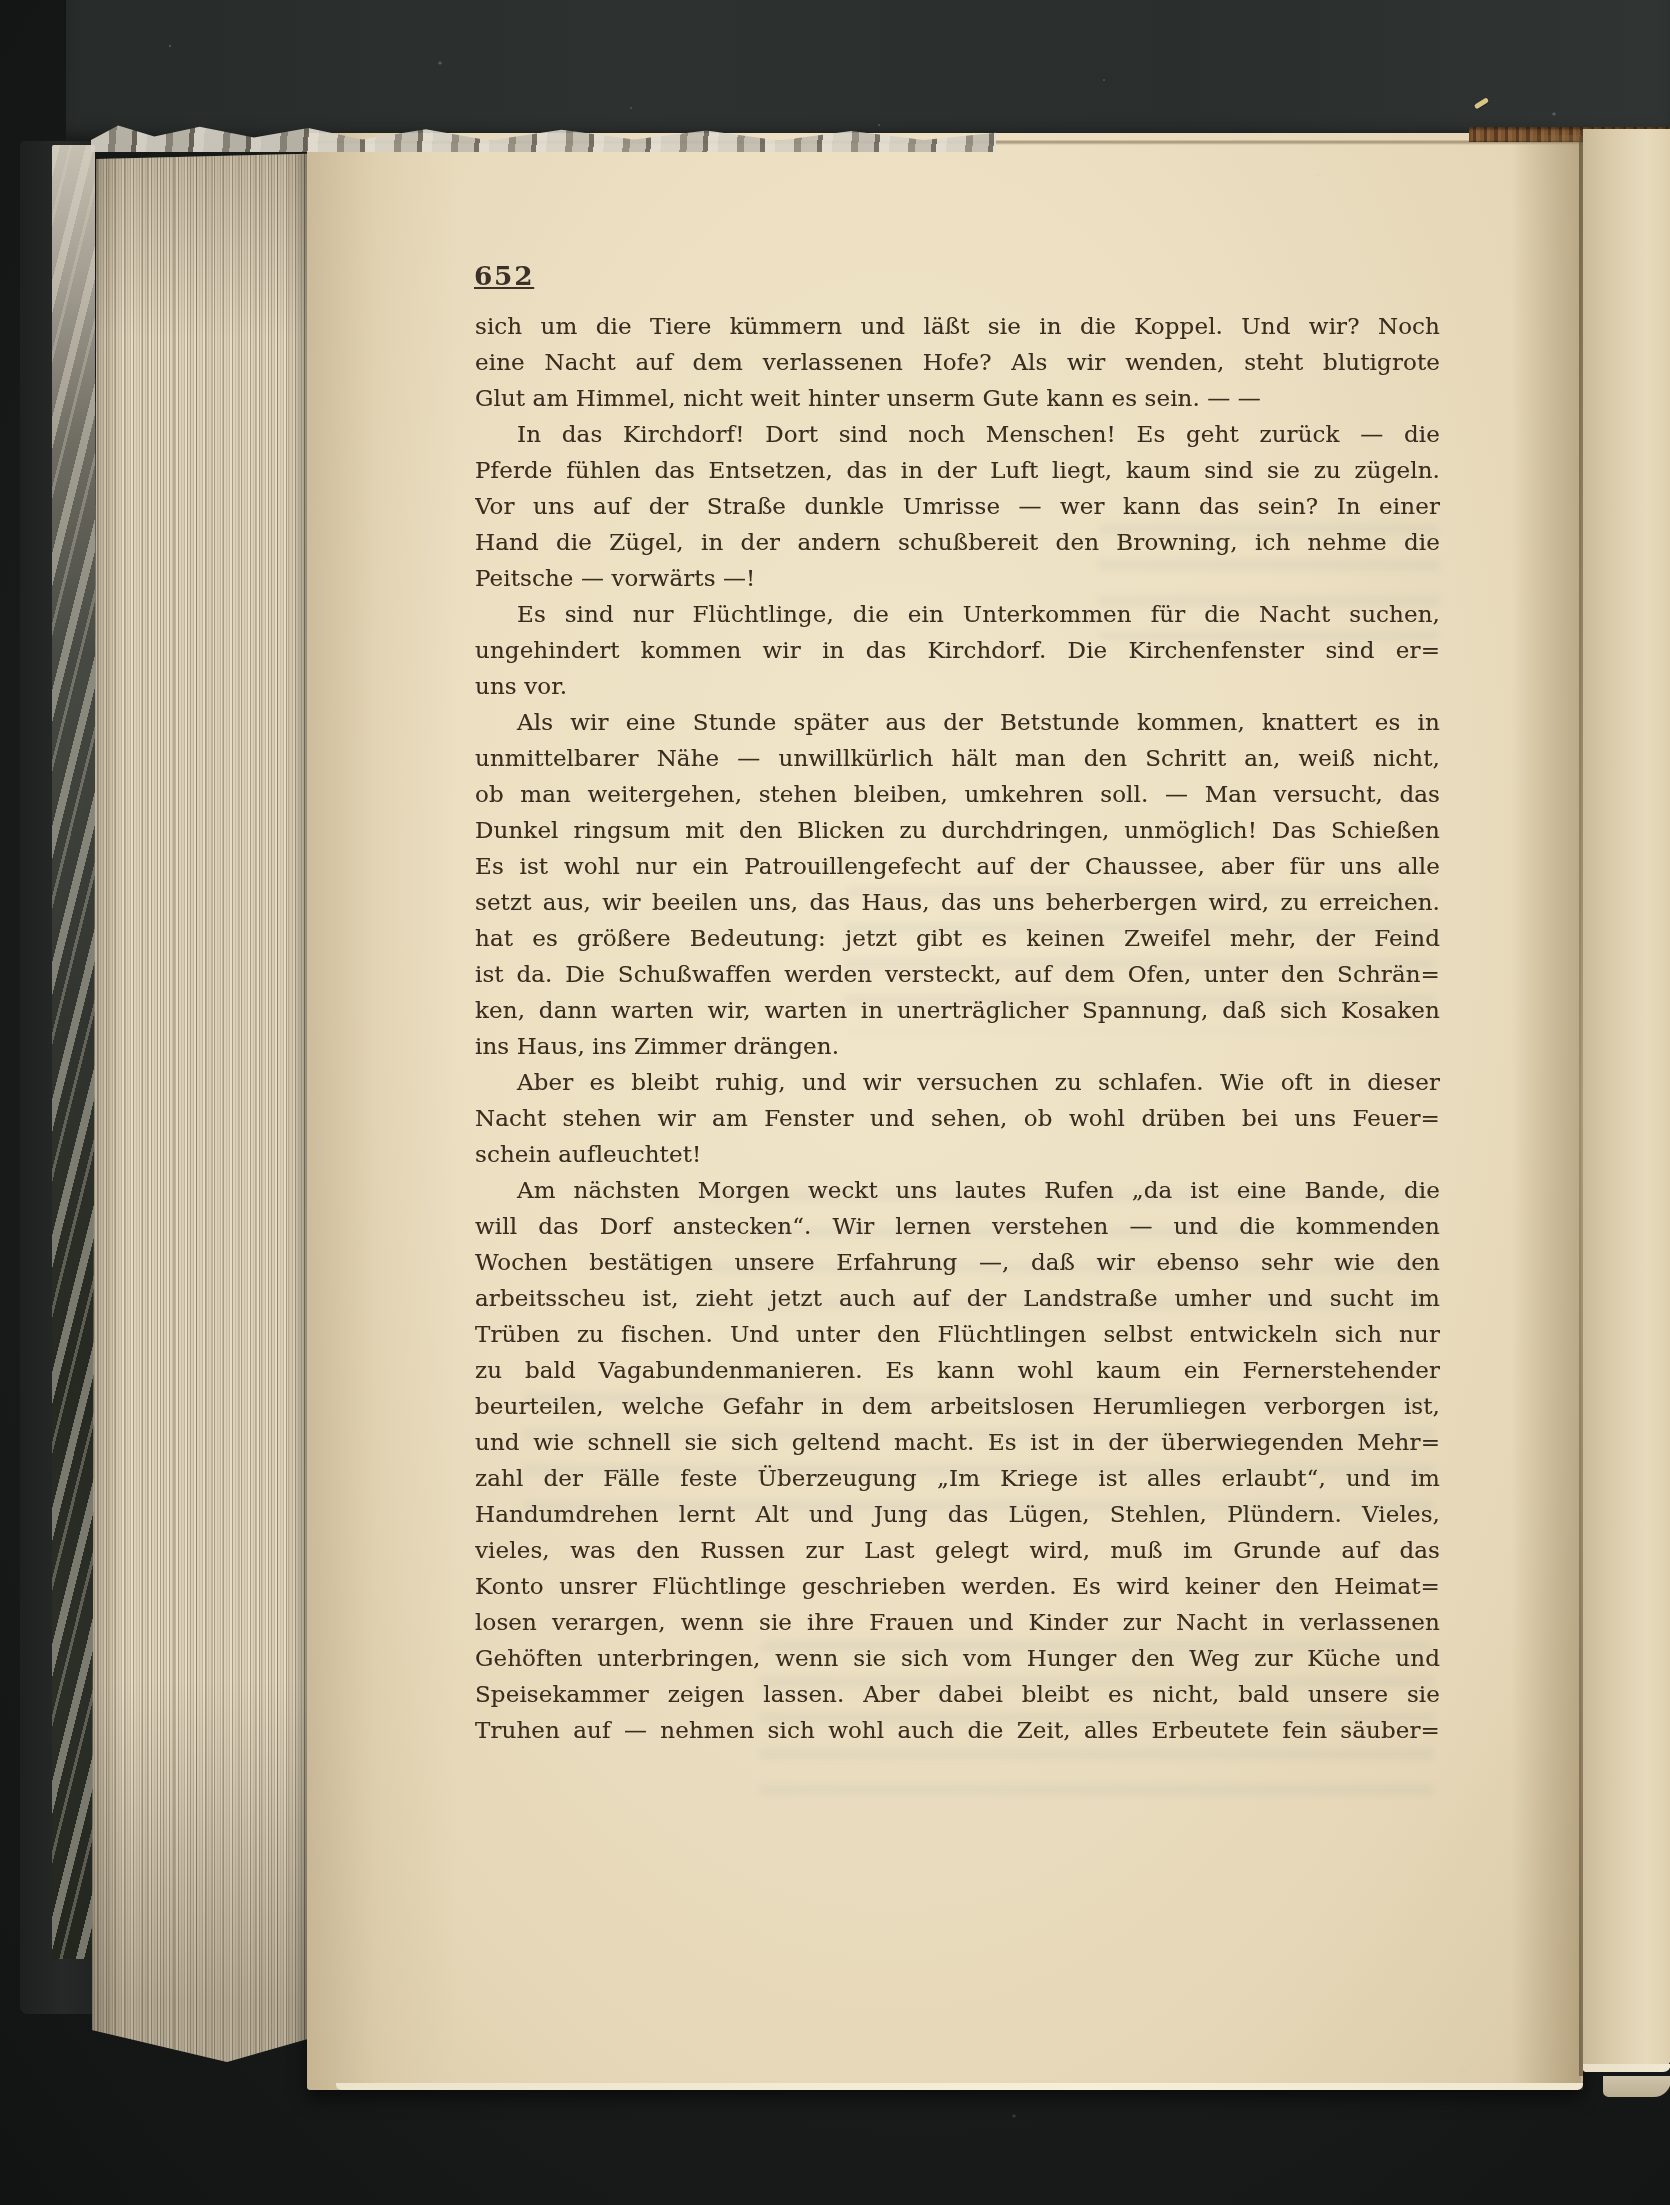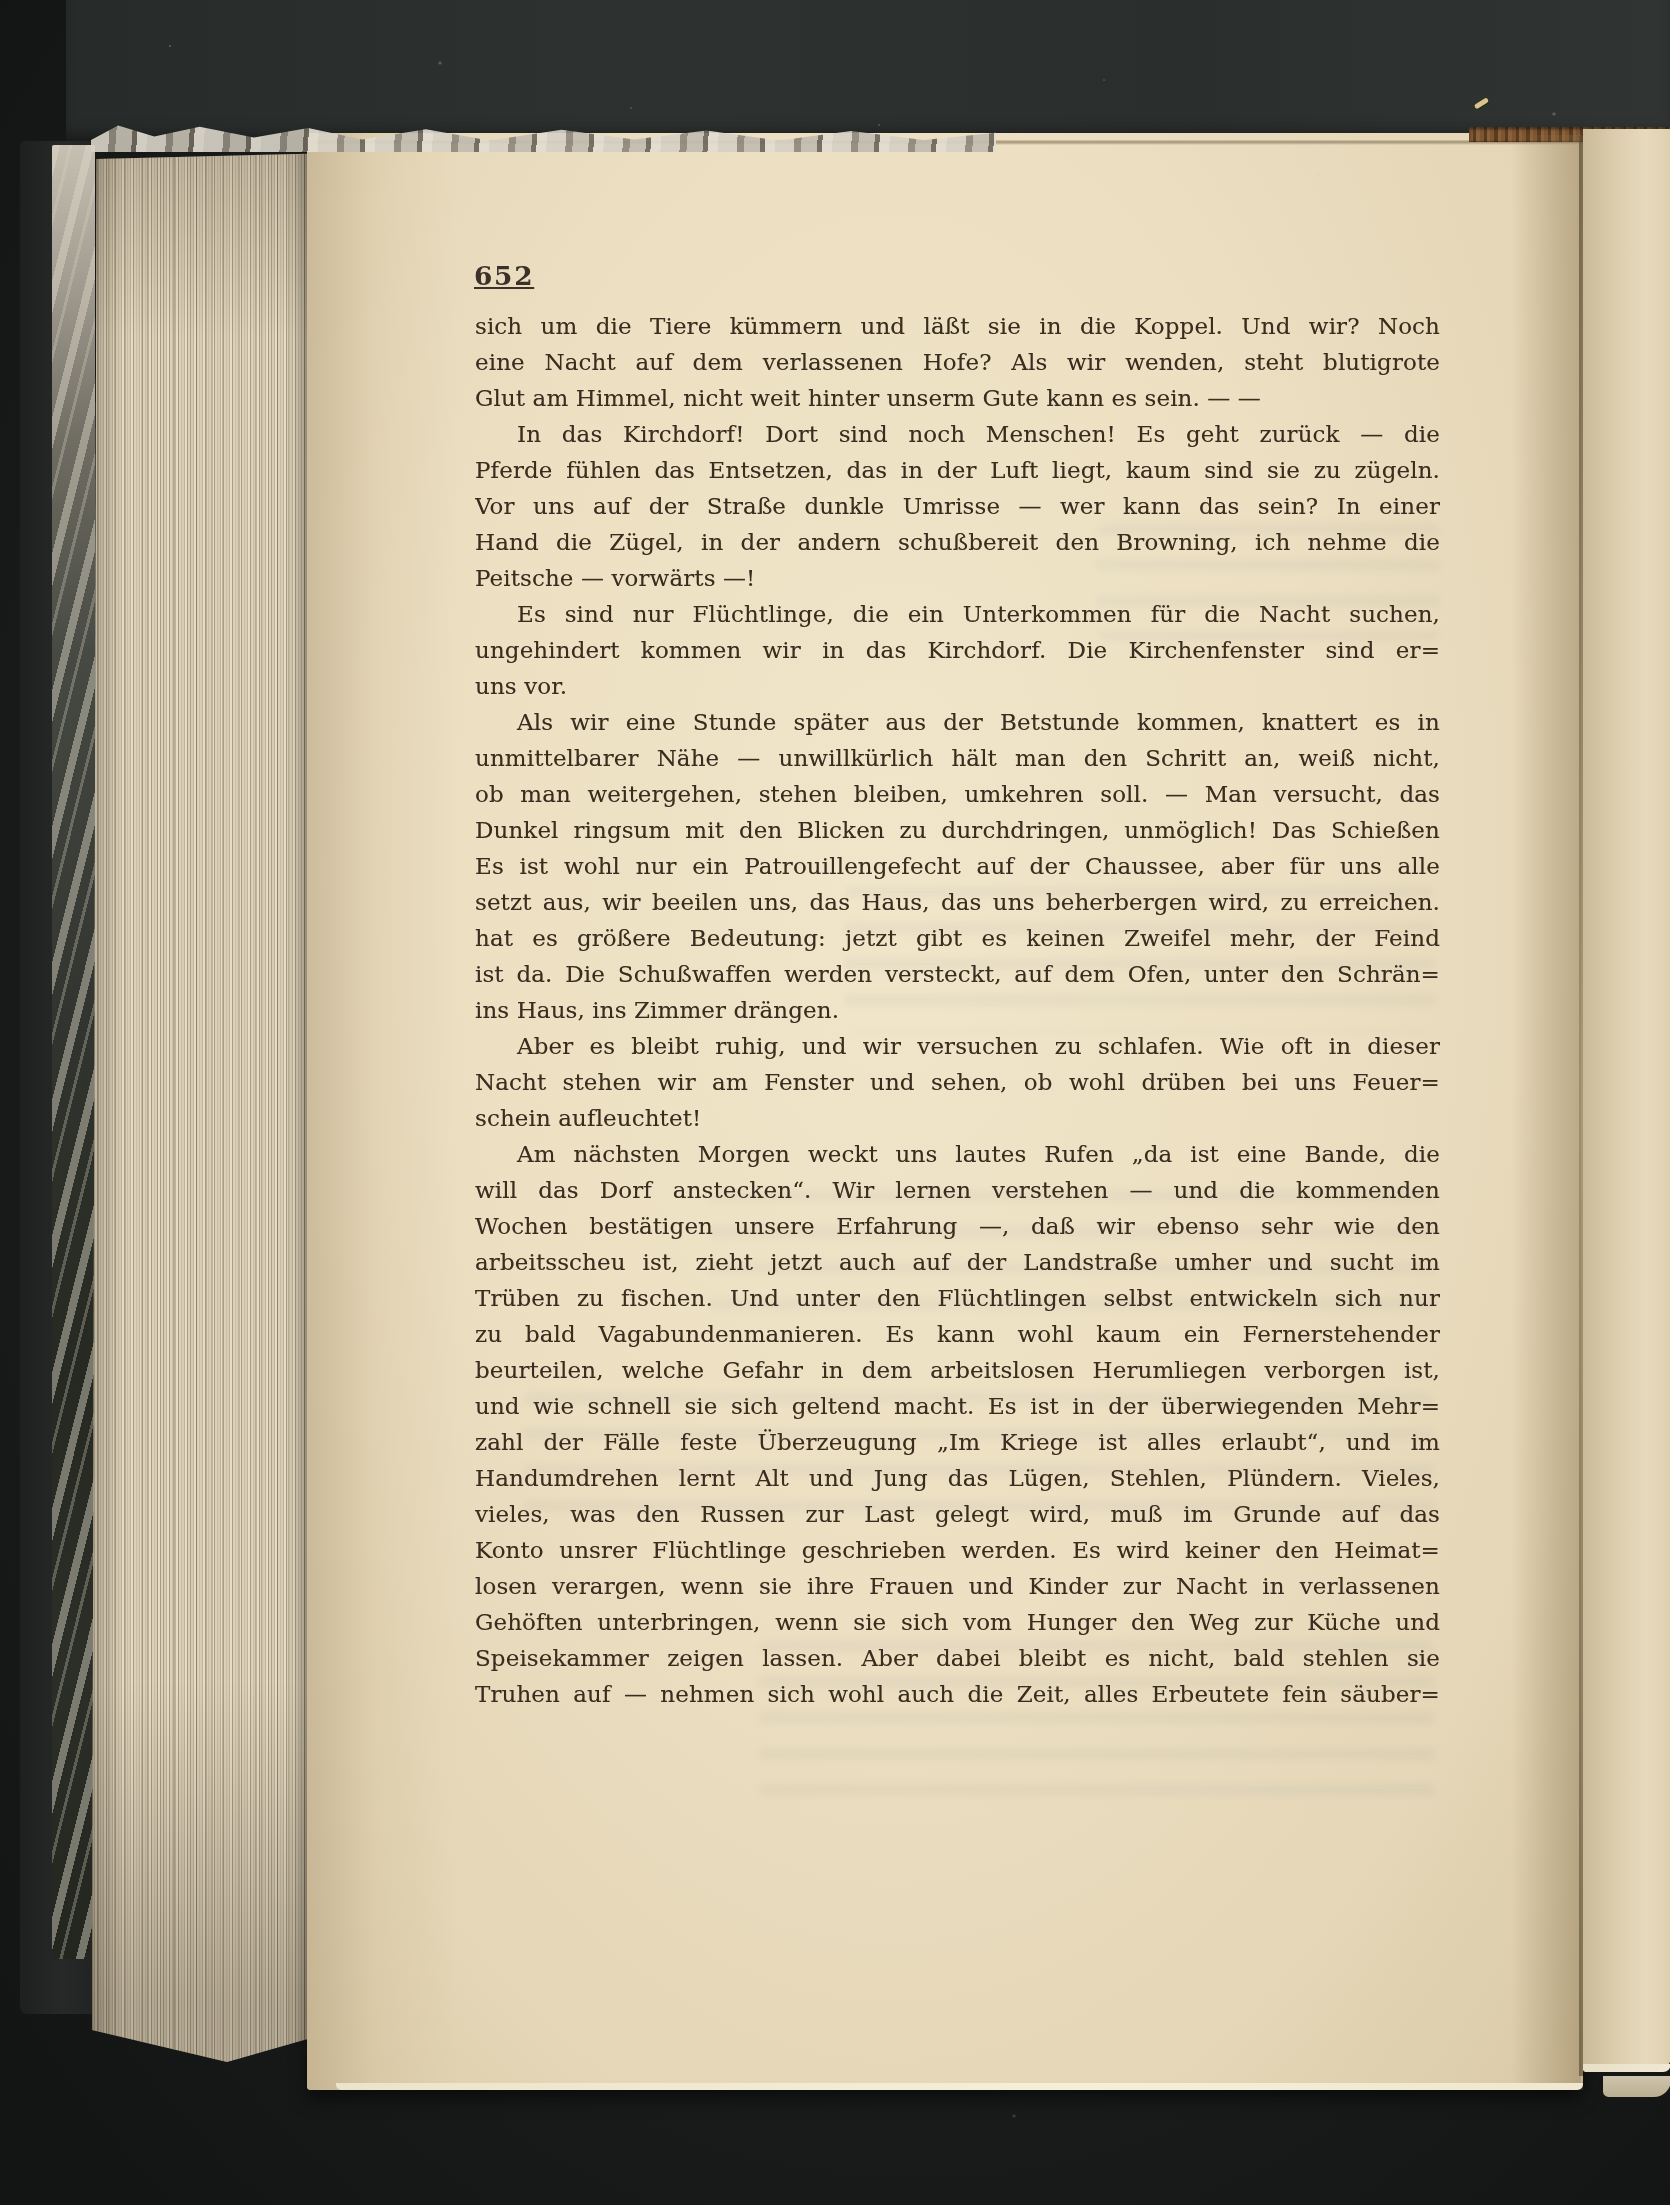--- a/index.html
+++ b/index.html
@@ -137,35 +137,36 @@
       <div class="line">ungehindert kommen wir in das Kirchdorf.  Die Kirchenfenster sind er=</div>
       <div class="line end">uns vor.</div>
       <div class="line indent">Als wir eine Stunde später aus der Betstunde kommen, knattert es in</div>
       <div class="line">unmittelbarer Nähe — unwillkürlich hält man den Schritt an, weiß nicht,</div>
       <div class="line">ob man weitergehen, stehen bleiben, umkehren soll. — Man versucht, das</div>
       <div class="line">Dunkel ringsum mit den Blicken zu durchdringen, unmöglich!  Das Schießen</div>
       <div class="line">Es ist wohl nur ein Patrouillengefecht auf der Chaussee, aber für uns alle</div>
       <div class="line">setzt aus, wir beeilen uns, das Haus, das uns beherbergen wird, zu erreichen.</div>
       <div class="line">hat es größere Bedeutung: jetzt gibt es keinen Zweifel mehr, der Feind</div>
       <div class="line">ist da.  Die Schußwaffen werden versteckt, auf dem Ofen, unter den Schrän=</div>
+      <div class="line">ken, dann warten wir, warten in unerträglicher Spannung, daß sich Kosaken</div>
       <div class="line end">ins Haus, ins Zimmer drängen.</div>
       <div class="line indent">Aber es bleibt ruhig, und wir versuchen zu schlafen.  Wie oft in dieser</div>
       <div class="line">Nacht stehen wir am Fenster und sehen, ob wohl drüben bei uns Feuer=</div>
       <div class="line end">schein aufleuchtet!</div>
       <div class="line indent">Am nächsten Morgen weckt uns lautes Rufen „da ist eine Bande, die</div>
       <div class="line">will das Dorf anstecken“.  Wir lernen verstehen — und die kommenden</div>
       <div class="line">Wochen bestätigen unsere Erfahrung —, daß wir ebenso sehr wie den</div>
       <div class="line">arbeitsscheu ist, zieht jetzt auch auf der Landstraße umher und sucht im</div>
       <div class="line">Trüben zu fischen.  Und unter den Flüchtlingen selbst entwickeln sich nur</div>
       <div class="line">zu bald Vagabundenmanieren.  Es kann wohl kaum ein Fernerstehender</div>
       <div class="line">beurteilen, welche Gefahr in dem arbeitslosen Herumliegen verborgen ist,</div>
       <div class="line">und wie schnell sie sich geltend macht.  Es ist in der überwiegenden Mehr=</div>
       <div class="line">zahl der Fälle feste Überzeugung „Im Kriege ist alles erlaubt“, und im</div>
       <div class="line">Handumdrehen lernt Alt und Jung das Lügen, Stehlen, Plündern.  Vieles,</div>
       <div class="line">vieles, was den Russen zur Last gelegt wird, muß im Grunde auf das</div>
       <div class="line">Konto unsrer Flüchtlinge geschrieben werden.  Es wird keiner den Heimat=</div>
       <div class="line">losen verargen, wenn sie ihre Frauen und Kinder zur Nacht in verlassenen</div>
       <div class="line">Gehöften unterbringen, wenn sie sich vom Hunger den Weg zur Küche und</div>
-      <div class="line">Speisekammer zeigen lassen.  Aber dabei bleibt es nicht, bald stehlen sie</div>
+      <div class="line">Speisekammer zeigen lassen.  Aber dabei bleibt es nicht, bald unsere sie</div>
       <div class="line">Truhen auf — nehmen sich wohl auch die Zeit, alles Erbeutete fein säuber=</div>
     </div>
 </div>
 
 
 </body></html>

